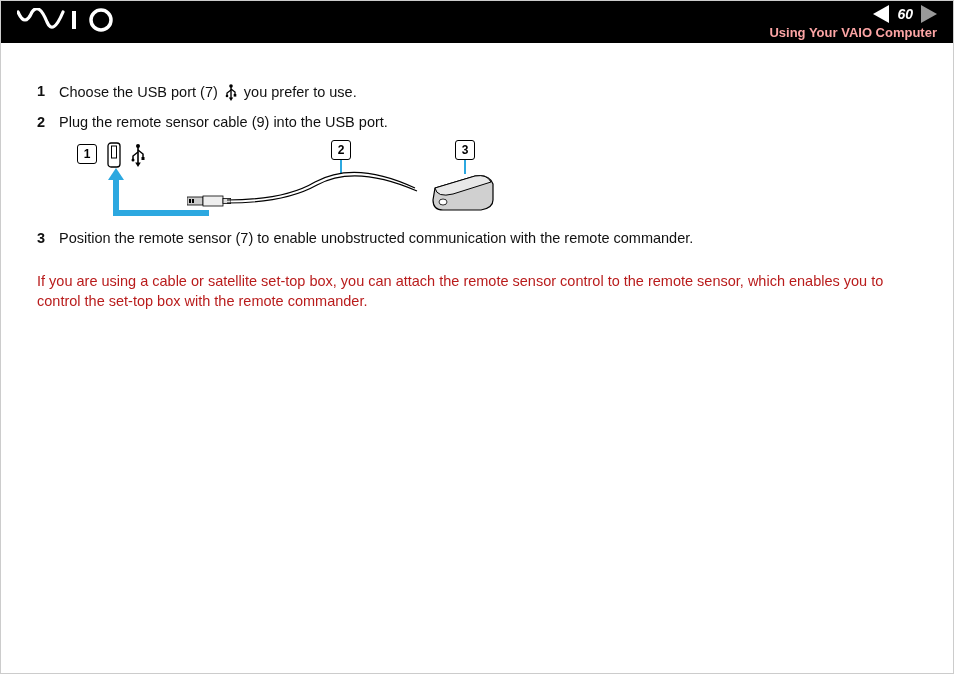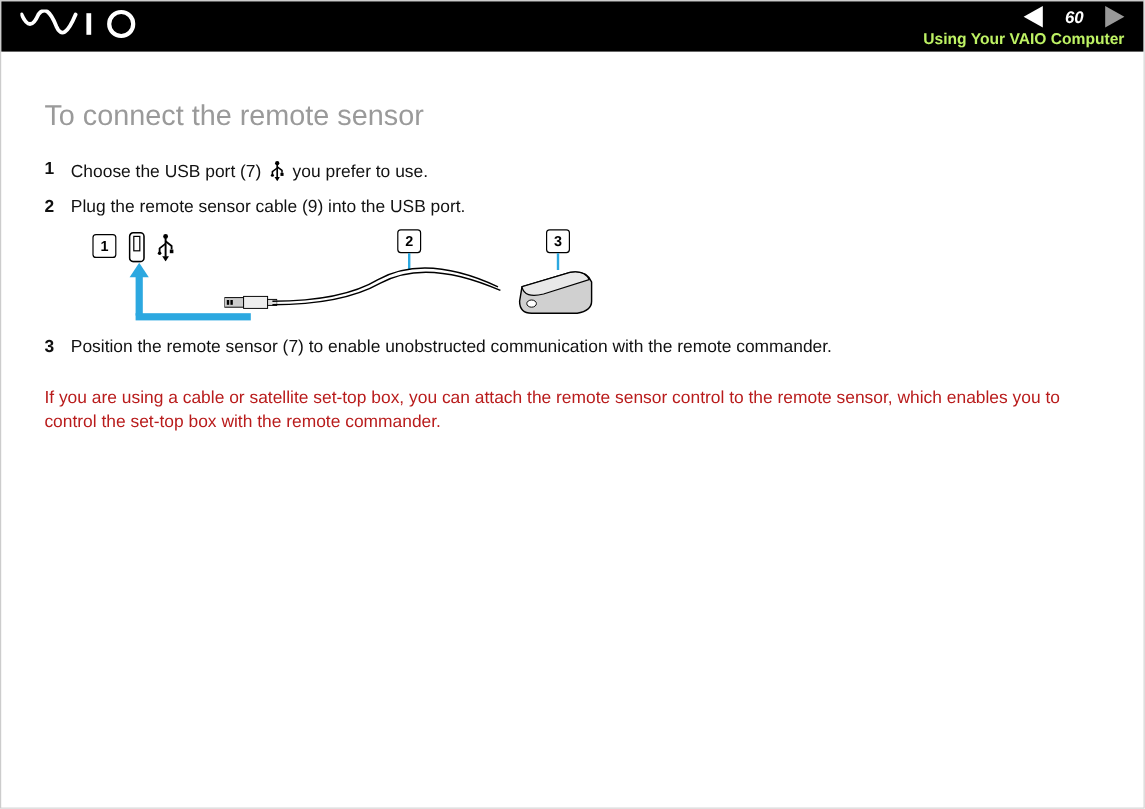--- a/index.html
+++ b/index.html
@@ -1,19 +1,19 @@
 <!DOCTYPE html>
 <html><head>
 <meta charset="utf-8">
 <style>
   html,body{margin:0;padding:0;font-family:Arial,Helvetica,sans-serif;background:#fff;}
   .page{width:954px;height:674px;position:relative;border:1px solid #ccc;box-sizing:border-box;overflow:hidden;}
   .topbar{background:#000;height:42px;display:flex;align-items:center;justify-content:space-between;padding:0 16px;}
   .logo{color:#fff;}
-  .pager{display:flex;align-items:center;gap:12px;}
+  .pager{display:flex;align-items:center;gap:2px;}
   .tri-l{width:0;height:0;border-top:9px solid transparent;border-bottom:9px solid transparent;border-right:16px solid #fff;}
   .tri-r{width:0;height:0;border-top:9px solid transparent;border-bottom:9px solid transparent;border-left:16px solid #999;}
   .pg-num{color:#fff;font-style:italic;font-weight:bold;font-size:14px;padding:0 6px;}
   .right-stack{display:flex;flex-direction:column;align-items:flex-end;gap:2px;}
   .body{padding:40px 28px 0 36px;}
   .title{color:#9a9a9a;font-size:24px;font-weight:400;margin:0 0 22px 0;}
   ol.steps{list-style:none;margin:0;padding:0;}
   ol.steps>li{display:flex;align-items:flex-start;margin:0 0 10px 0;font-size:14.5px;color:#111;}
   ol.steps .num{font-weight:bold;width:22px;flex:0 0 22px;}
   ol.steps .txt{flex:1;}
@@ -48,26 +48,25 @@
         <rect x="55" y="3" width="4" height="18" fill="#fff"></rect>
         <circle cx="84" cy="12" r="10" stroke="#fff" stroke-width="3.5" fill="none"></circle>
       </svg>
     </div>
     <div class="right-stack">
       <div class="pager">
         <div class="tri-l"></div>
         <span class="pg-num">60</span>
         <div class="tri-r"></div>
       </div>
-      <div style="color:#bef264;font-weight:bold;font-size:13px;">Using Your VAIO Computer</div>
+      <div style="color:#fca5a5;font-weight:bold;font-size:13px;">Using Your VAIO Computer</div>
     </div>
   </div>
 
   <div class="body">
-    <h2 class="title">To connect the remote sensor</h2>
 
     <ol class="steps">
       <li>
         <span class="num">1</span>
         <span class="txt">
           <span>Choose the USB port (7) </span>
           <span class="usb-inline">
             <svg width="14" height="18" viewBox="0 0 14 18">
               <circle cx="7" cy="3" r="1.8" fill="#000"></circle>
               <line x1="7" y1="3" x2="7" y2="15" stroke="#000" stroke-width="1.4"></line>

